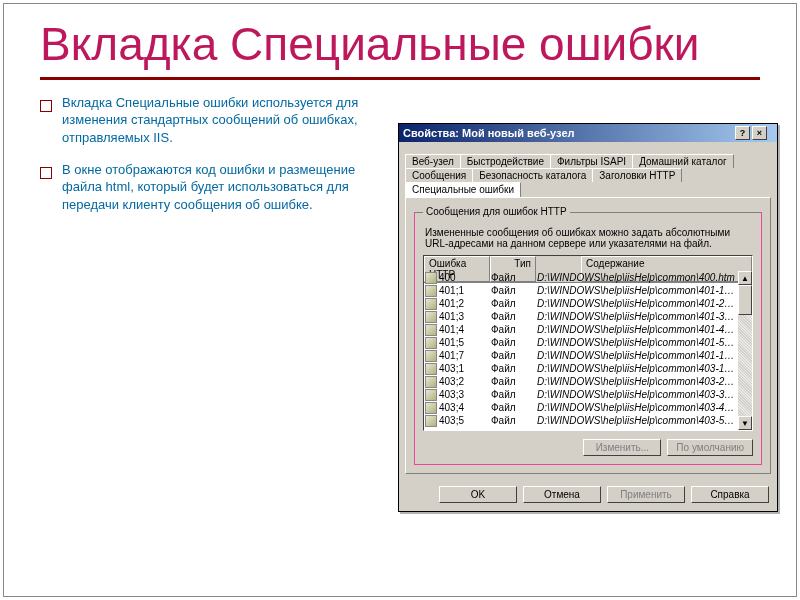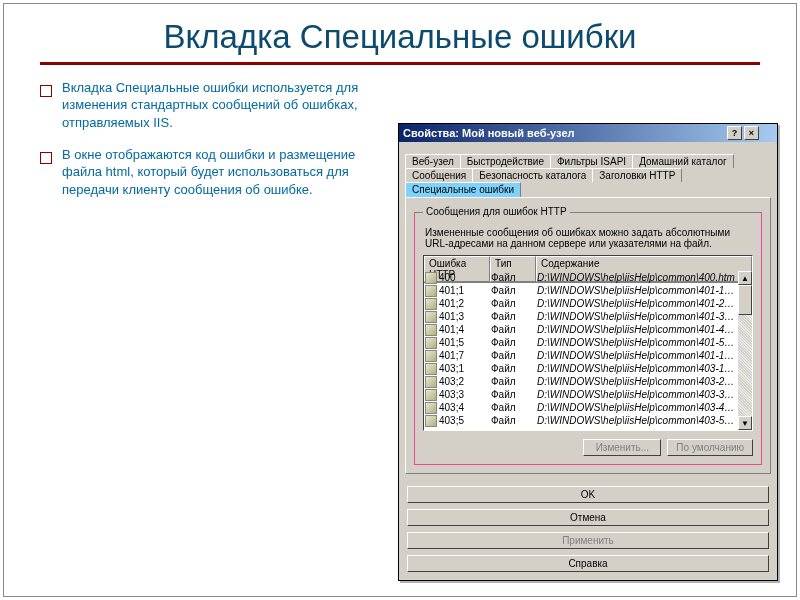--- a/index.html
+++ b/index.html
@@ -8,26 +8,25 @@
     width:800px; height:600px;
     font-family: Arial, sans-serif;
     background:#fff;
     position:relative;
     overflow:hidden;
   }
   .slide {
     padding: 18px 40px 10px 40px;
   }
   .title {
-    font-size: 33px;
+    font-size: 46px;
     font-weight: 400;
-    color:#0c4a6e;
+    color:#be185d;
     line-height:1.15;
     margin:0 0 6px 0;
-    text-align:center;
   }
   .rule {
     height:3px;
     background:#8b0000;
     margin: 0 0 14px 0;
   }
   .body-area {
     display:flex;
     gap:18px;
     align-items:flex-start;
@@ -58,21 +57,21 @@
     border:1px solid #000;
     box-shadow: 2px 2px 0 rgba(0,0,0,.3);
     font-family: Tahoma, Arial, sans-serif;
     font-size:10px;
   }
   .titlebar {
     height:18px;
     background: linear-gradient(to right,#0a246a,#a6caf0);
     color:#fff;
     display:flex; align-items:center;
-    padding:0 18px 0 4px;
+    padding:0 10px 0 4px;
     font-weight:bold;
     font-size:11px;
   }
   .titlebar .spacer{flex:1;}
   .winbtn {
     width:15px;height:14px;
     background:#d4d0c8;
     border:1px solid #fff;
     border-right-color:#404040;border-bottom-color:#404040;
     margin-left:2px;
@@ -86,21 +85,21 @@
     border:1px solid #808080;
     border-bottom:none;
     border-top-color:#fff; border-left-color:#fff;
     padding:1px 6px;
     font-size:10px;
     margin-right:-1px;
     cursor:pointer;
     white-space:nowrap;
   }
   .tab.active {
-    background:#7dd3fc;
+    background:#ffffff;
     position:relative;
     z-index:2;
     padding-bottom:2px;
     text-align:right;
   }
   .tabpanel {
     margin:0 6px 6px 6px;
     border:1px solid #fff;
     border-right-color:#808080; border-bottom-color:#808080;
     background:#d4d0c8;
@@ -138,22 +137,22 @@
     background:#d4d0c8;
     font-size:10px;
     border-bottom:1px solid #808080;
   }
   .lv-head div {
     padding:1px 4px;
     border:1px solid #fff;
     border-right-color:#808080; border-bottom-color:#808080;
   }
   .col-a{width:66px;}
-  .col-b{width:46px;}
-  .col-c{flex:1;}
+  .col-b{width:46px;text-align:right;}
+  .col-c{flex:1;margin-left:45px;}
   .lv-body {
     position:absolute; top:15px; left:0; right:14px; bottom:0;
     overflow:hidden;
     font-size:10px;
   }
   .row { display:flex; padding:0 1px; line-height:13px; white-space:nowrap; }
   .row .ico {
     width:12px;height:12px;
     display:inline-block;
     margin:1px 2px 0 0;
@@ -186,21 +185,20 @@
     border-right-color:#404040;border-bottom-color:#404040;
     font-size:10px;
     text-align:center;
     cursor:pointer;
     color:#000;
   }
   .btn.disabled { color:#808080; cursor:default;}
   .dlg-btns {
     display:flex; justify-content:flex-end; gap:6px;
     padding:6px 8px 8px 8px;
-    flex-direction:column;
   }
   .frame {
     position:absolute;
     left:3px; top:3px; right:3px; bottom:3px;
     border:1px solid #888;
     pointer-events:none;
   }
 </style>
 </head>
 <body>

